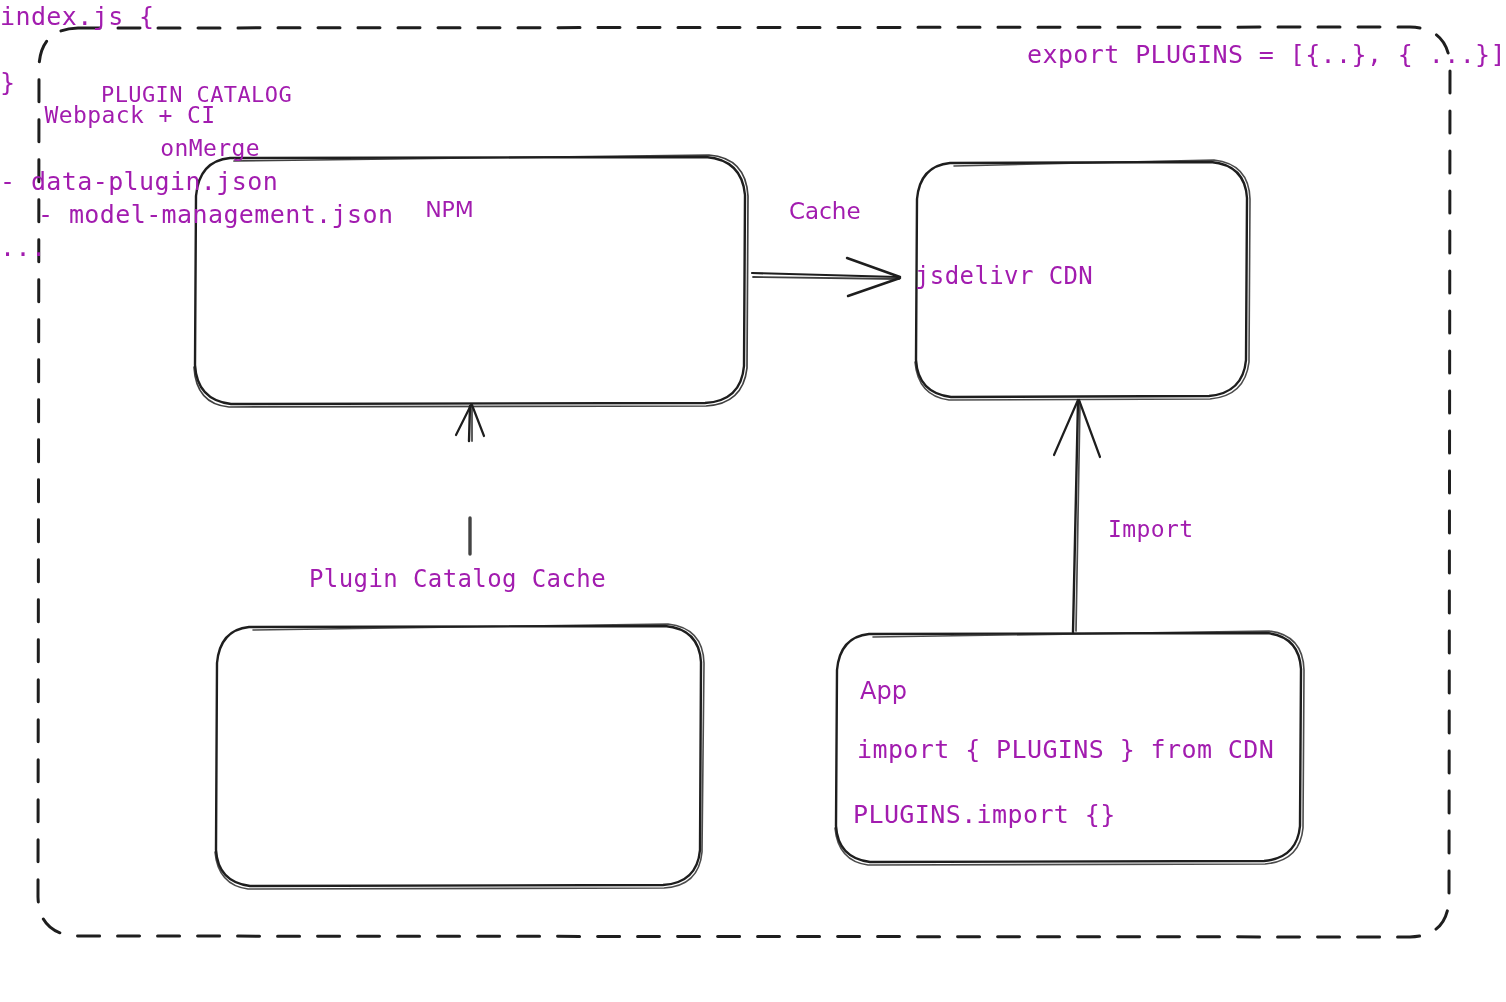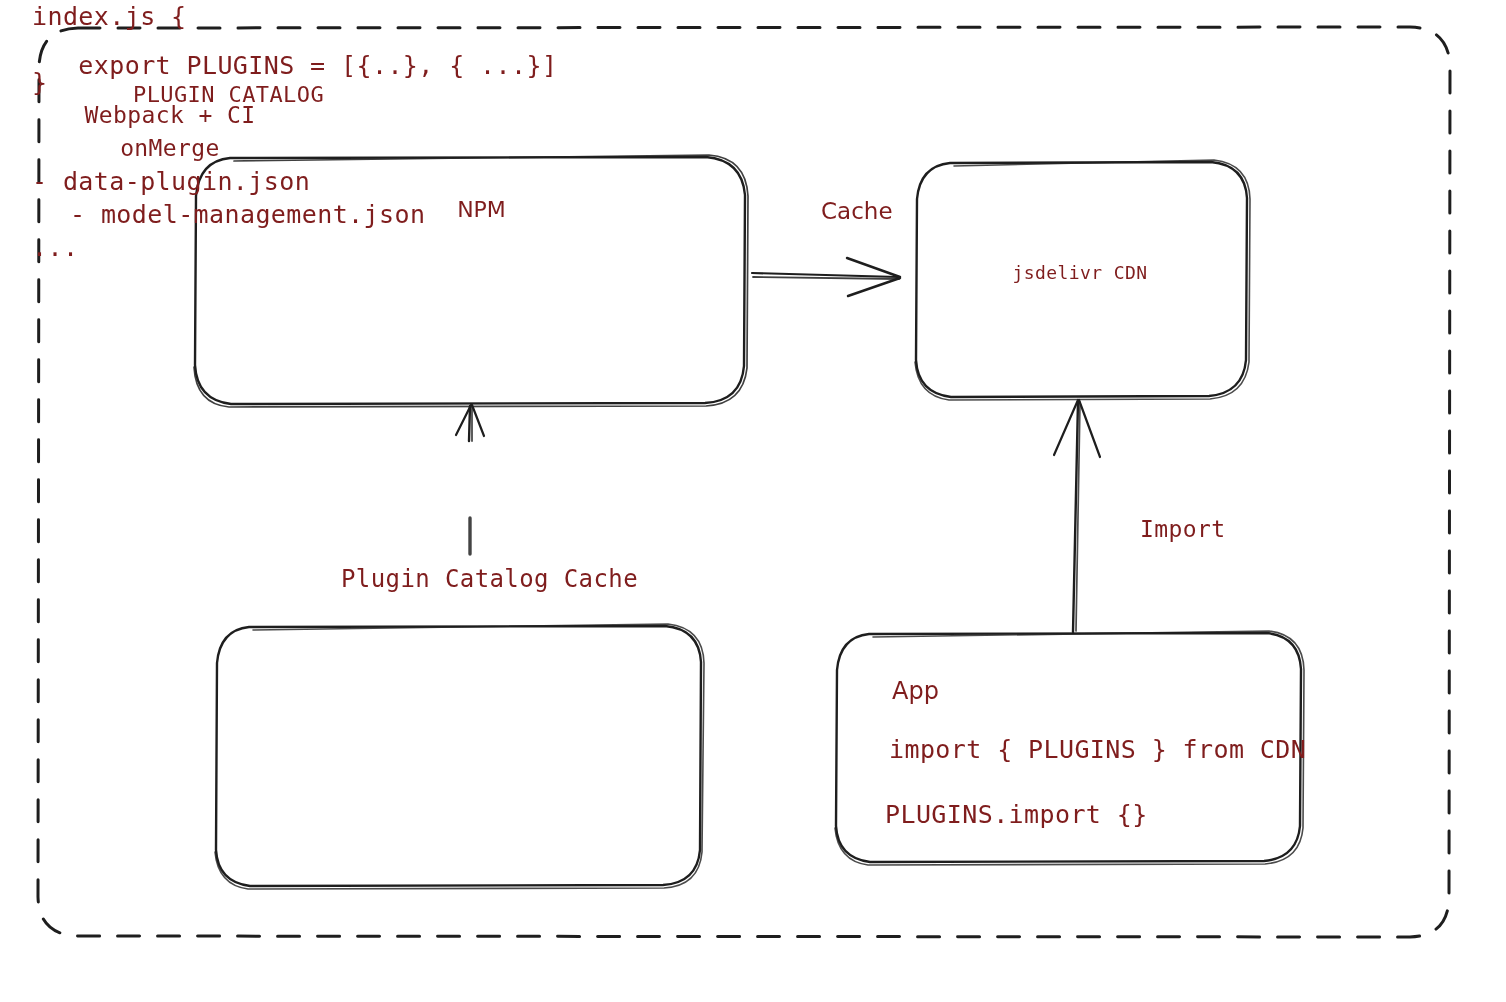--- a/index.html
+++ b/index.html
@@ -20,24 +20,23 @@
     position: absolute;
     top: 0;
     left: 0;
     width: 1506px;
     height: 1002px;
     pointer-events: none;
   }
   .lbl {
     position: absolute;
     white-space: pre;
-    color: #7f1d1d;
+    color: #a21caf;
     font-family: "DejaVu Sans Mono", "Liberation Mono", monospace;
     letter-spacing: 0.4px;
-    margin-left: 32px;
   }
   .sans {
     font-family: "DejaVu Sans", "Liberation Sans", sans-serif;
     letter-spacing: 0px;
   }
   
   #group-title {
     left: 101px;
     top: 82px;
     font-size: 22px;
@@ -54,38 +53,37 @@
     left: 219px;
     top: 252px;
     font-size: 25px;
     line-height: 33px;
   }
   
   #cdn-title {
     left: 915px;
     top: 262px;
     width: 266px;
-    text-align: center;
-    font-size: 18px;
+    text-align: left;
+    font-size: 24px;
   }
   
   #cache-label {
     left: 789px;
     top: 198px;
     font-size: 23px;
   }
   
   #webpack-label {
     left: 340px;
     top: 446px;
     width: 260px;
     text-align: center;
     font-size: 23px;
     line-height: 33px;
-    padding-left: 8px;
   }
   
   #repo-caption {
     left: 215px;
     top: 565px;
     width: 485px;
     text-align: center;
     font-size: 24px;
   }
   
@@ -171,31 +169,31 @@
       <path d="M 1100 457 L 1079 400" fill="none" stroke="#1e1e1e" stroke-width="2.2" stroke-linecap="round"></path>
     </g>
 
   </svg>
 
   <div class="lbl" id="group-title">PLUGIN CATALOG</div>
 
   <div class="lbl sans" id="npm-title">NPM</div>
   <div id="npm-code">
     <div class="lbl" style="position:relative;left:0;top:0;">index.js {</div>
-    <div class="lbl" style="position:relative;left:0;top:16px;">   export PLUGINS = [{..}, { ...}]</div>
+    <div class="lbl" style="position:relative;left:0;top:5px;text-align:right;">   export PLUGINS = [{..}, { ...}]</div>
     <div class="lbl" style="position:relative;left:0;top:0;">}</div>
   </div>
 
   <div class="lbl" id="cdn-title">jsdelivr CDN</div>
 
   <div class="lbl sans" id="cache-label">Cache</div>
 
   <div id="webpack-label">
     <div class="lbl" style="position:relative;left:0;top:0;width:100%;text-align:center;">Webpack + CI</div>
-    <div class="lbl" style="position:relative;left:0;top:0;width:100%;text-align:center;">onMerge</div>
+    <div class="lbl" style="position:relative;left:0;top:0;width:100%;text-align:right;">onMerge</div>
   </div>
 
   <div class="lbl" id="repo-caption">Plugin Catalog Cache</div>
 
   <div id="repo-list">
     <div class="lbl" style="position:relative;left:0;top:0;">- data-plugin.json</div>
     <div class="lbl" style="position:relative;left:18px;top:0;padding-left:20px;">- model-management.json</div>
     <div class="lbl" style="position:relative;left:0;top:0;">...</div>
   </div>
 

